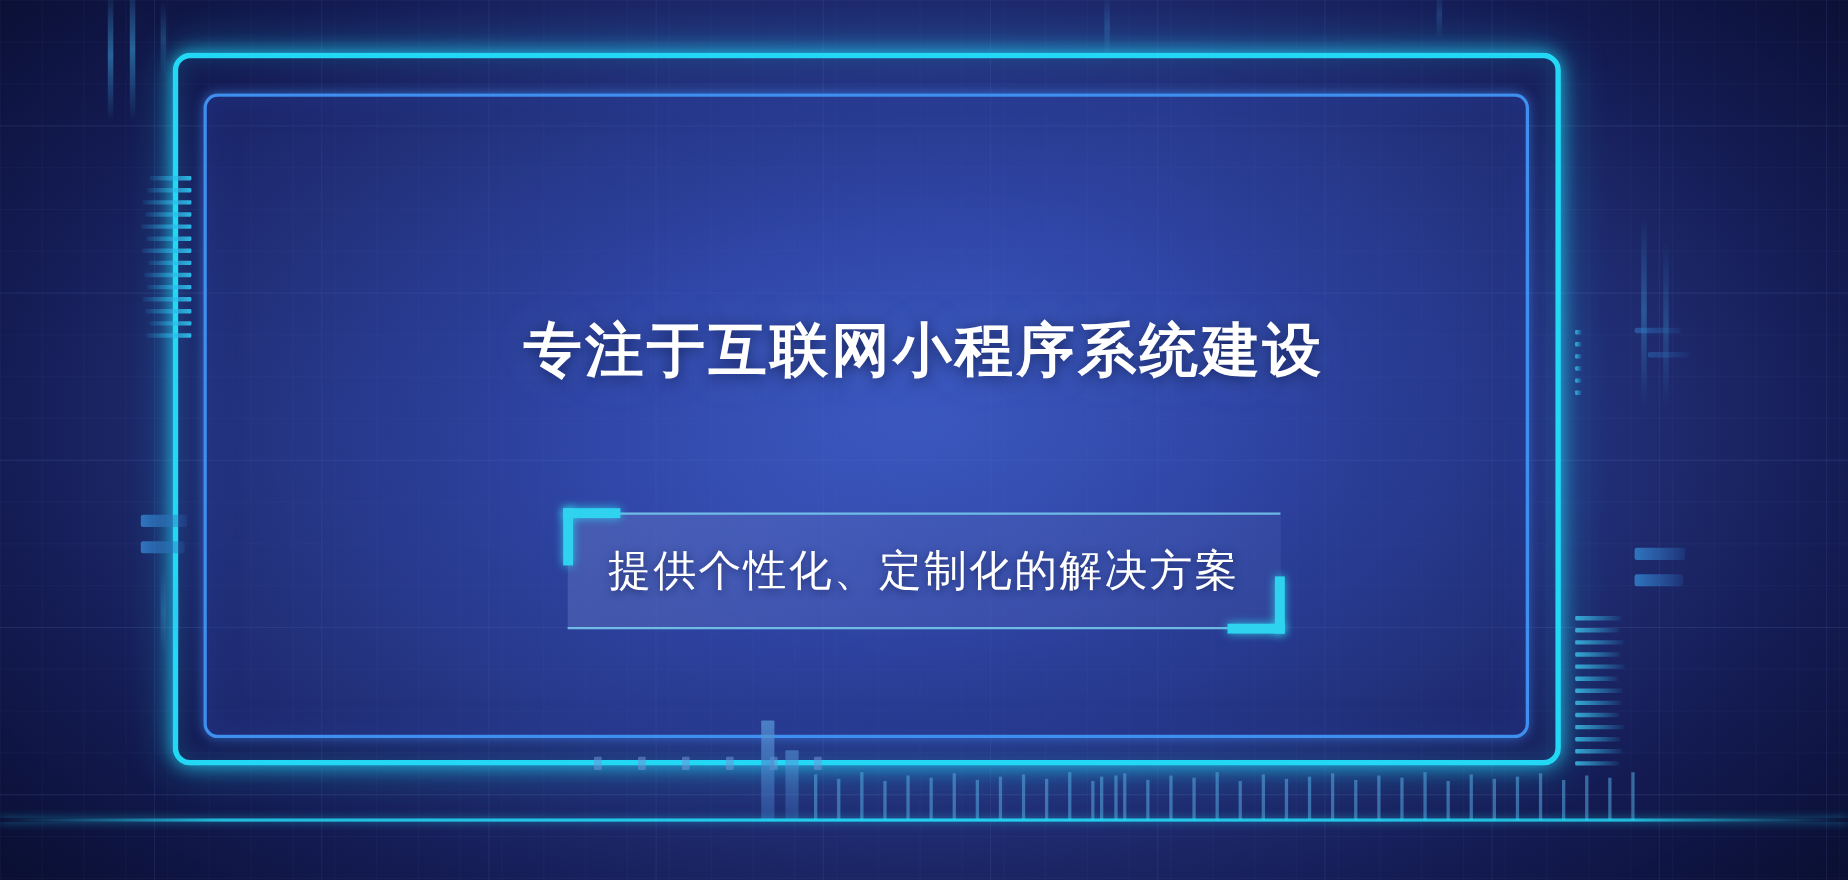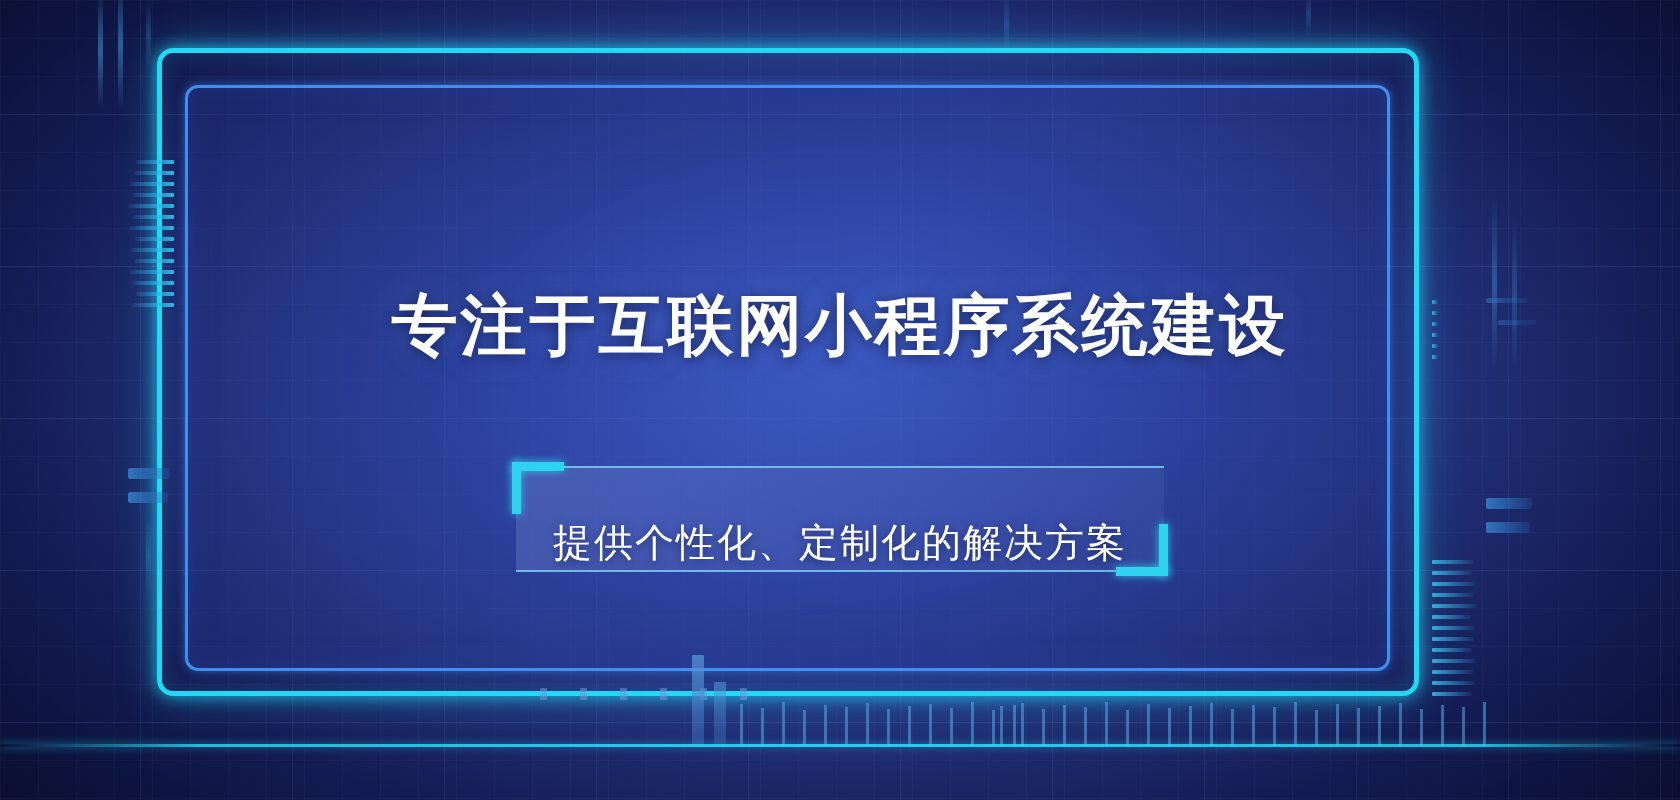--- a/index.html
+++ b/index.html
@@ -93,38 +93,38 @@
   .tallbar{ position:absolute; width:12px; border-radius:1px;
     background:linear-gradient(to bottom, rgba(86,150,215,.75), rgba(60,110,190,.45)); }
 
   
   .title-wrap{
     position:absolute; left:0; top:292px; width:1680px;
     text-align:center;
   }
   .title{
     display:inline-block;
-    font-size:66px;
+    font-size:53px;
     font-weight:700;
     letter-spacing:3px;
     color:#ffffff;
     line-height:1.0;
     text-shadow:0 2px 14px rgba(10,20,70,.85), 0 0 30px rgba(120,170,255,.35);
     white-space:nowrap;
   }
 
   
   .sub-wrap{
     position:absolute; left:0; top:466px; width:1680px;
     display:flex; justify-content:center;
   }
   .sub-box{
     position:relative;
     width:648px; height:106px;
-    display:flex; align-items:flex-end; justify-content:center;
+    display:flex; align-items:center; justify-content:center;
     background:linear-gradient(115deg, rgba(105,125,200,.42) 0%, rgba(88,108,190,.34) 45%, rgba(70,92,175,.30) 100%);
     border-top:2px solid rgba(120,205,240,.85);
     border-bottom:2px solid rgba(120,205,240,.85);
   }
   .sub-text{
     font-size:39px;
     font-weight:400;
     letter-spacing:2px;
     color:#ffffff;
     white-space:nowrap;

